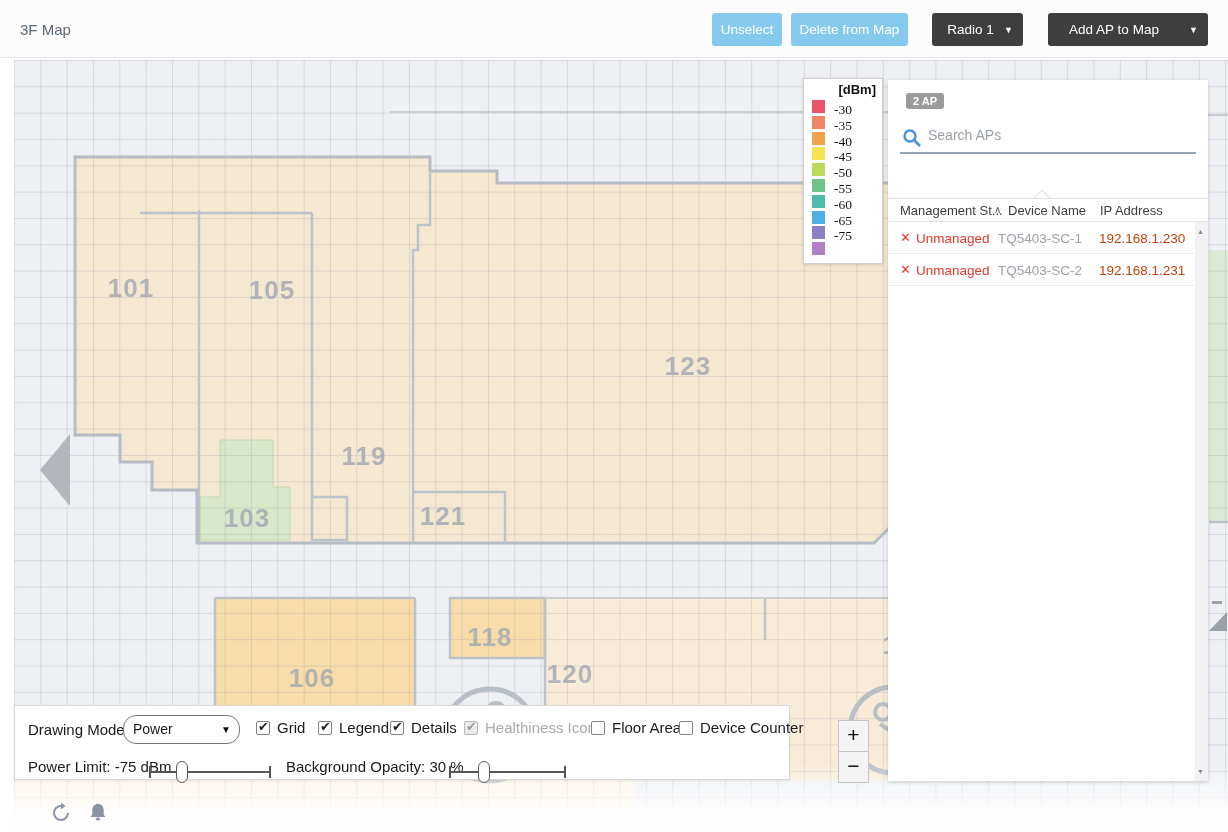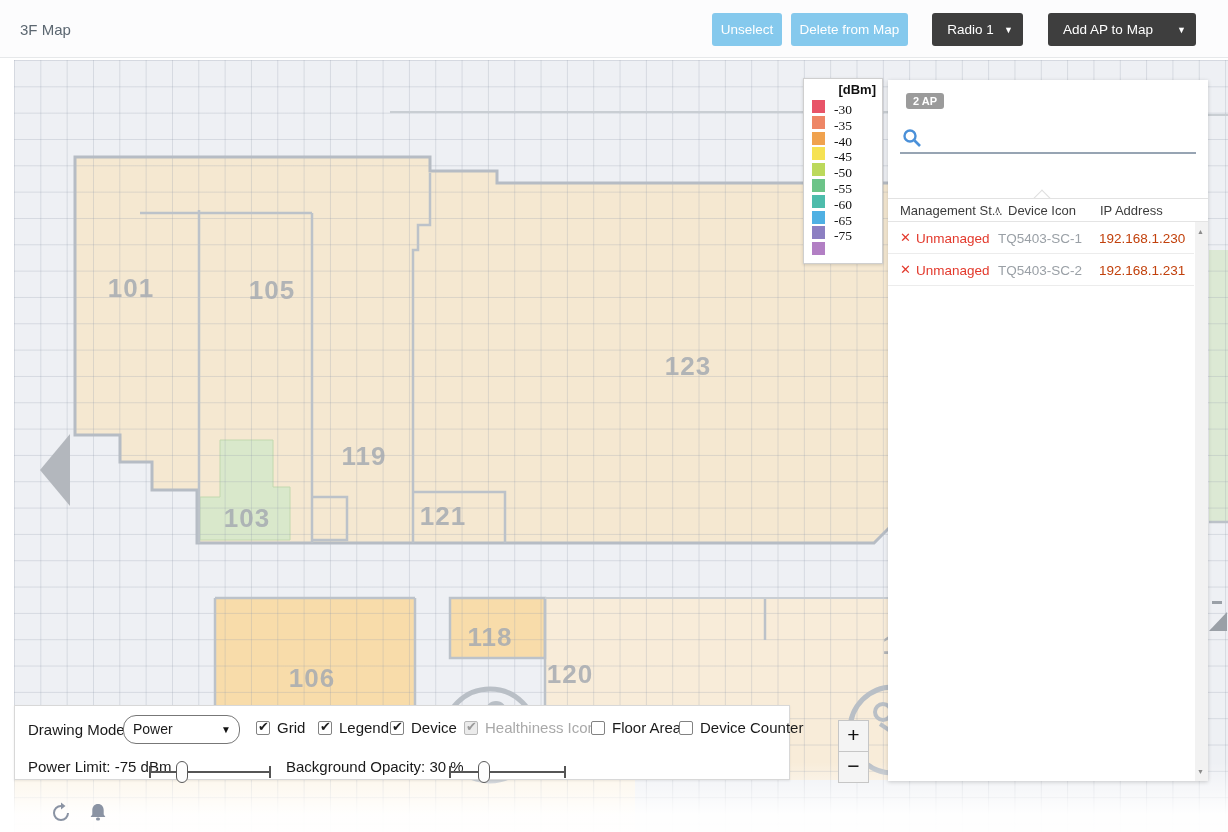--- a/index.html
+++ b/index.html
@@ -11,21 +11,21 @@
   .topbar { position:absolute; left:0; top:0; width:1228px; height:58px;
             background:#fcfcfd; border-bottom:1px solid #e6e8ea; z-index:30; }
   .page-title { position:absolute; left:20px; top:21px; font-size:15px; color:#5c6771; }
   .btn { position:absolute; top:13px; height:33px; border:none; border-radius:3px;
          color:#fff; font-size:13.5px; font-family:inherit; text-align:center; cursor:pointer; }
   .btn.light { background:#85c9ed; }
   .btn.dark  { background:#3e3e3e; }
   .btn-unselect { left:712px; width:70px; }
   .btn-delete   { left:791px; width:117px; }
   .btn-radio    { left:932px; width:91px;  padding-right:14px; }
-  .btn-addap    { left:1048px; width:148px; padding-right:28px; }
+  .btn-addap    { left:1048px; width:160px; padding-right:28px; }
   .dd-caret { position:absolute; right:10px; top:12px; font-size:9px; color:#fff; }
 
   
   .map { position:absolute; left:14px; top:60px; width:1214px; height:772px;
          background:#eef0f4; overflow:hidden; z-index:1; }
   .map svg { position:absolute; left:0; top:0; }
   .grid { position:absolute; left:0; top:0; width:1214px; height:772px;
     background-image:
       linear-gradient(to right, rgba(149,158,173,0.28) 1px, transparent 1px),
       linear-gradient(to bottom, rgba(149,158,173,0.28) 1px, transparent 1px);
@@ -246,27 +246,28 @@
       </div>
   </div>
 
   <div class="panel">
     <span class="ap-badge">2 AP</span>
     <div class="search-row">
       <svg width="20" height="20" viewBox="0 0 20 20">
         <circle cx="8" cy="8" r="5.5" fill="none" stroke="#4a90d9" stroke-width="2.4"></circle>
         <line x1="12.5" y1="12.5" x2="18" y2="18" stroke="#4a90d9" stroke-width="2.6"></line>
       </svg>
+      <input class="search-input" type="text" placeholder="Search APs" style="">
     </div>
     <div class="tbl-notch"></div>
     <div class="tbl-divider"></div>
     <div class="tbl-head">
       <span class="th th-mgmt">Management St...</span>
       <span class="sort-caret">∧</span>
-      <span class="th th-dev">Device Icon</span>
+      <span class="th th-dev">Device Name</span>
       <span class="th th-ip">IP Address</span>
     </div>
     <div class="ap-row row-0">
       <span class="st-x">✕</span>
       <span class="st-txt">Unmanaged</span>
       <span class="cell-dev">TQ5403-SC-1</span>
       <span class="cell-ip">192.168.1.230</span>
     </div>
     <div class="ap-row row-1">
       <span class="st-x">✕</span>
@@ -289,21 +290,21 @@
     <div class="ck checked ck-grid">
       <span class="ck-box"></span>
       <span class="ck-label">Grid</span>
     </div>
     <div class="ck checked ck-legend">
       <span class="ck-box"></span>
       <span class="ck-label">Legend</span>
     </div>
     <div class="ck checked ck-details">
       <span class="ck-box"></span>
-      <span class="ck-label">Device</span>
+      <span class="ck-label">Details</span>
     </div>
     <div class="ck checked disabled ck-health">
       <span class="ck-box"></span>
       <span class="ck-label">Healthiness Icon</span>
     </div>
     <div class="ck ck-floor">
       <span class="ck-box"></span>
       <span class="ck-label">Floor Area</span>
     </div>
     <div class="ck ck-counter">

